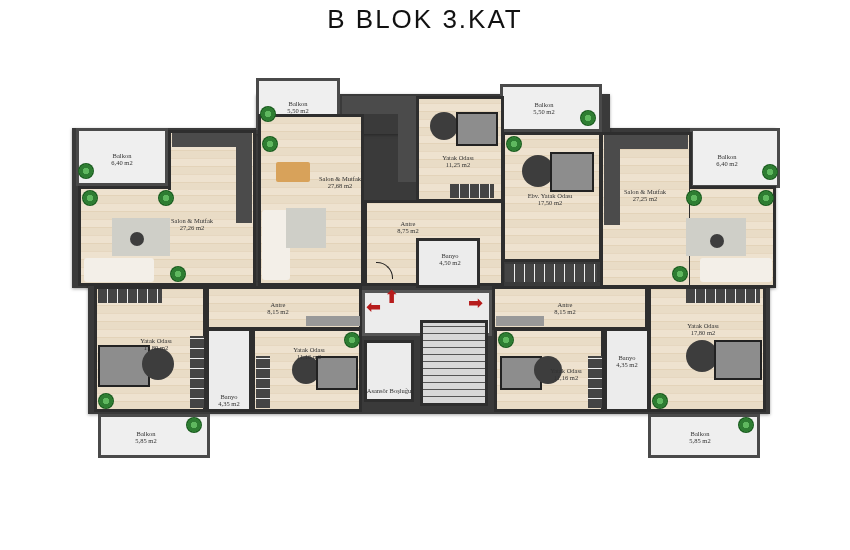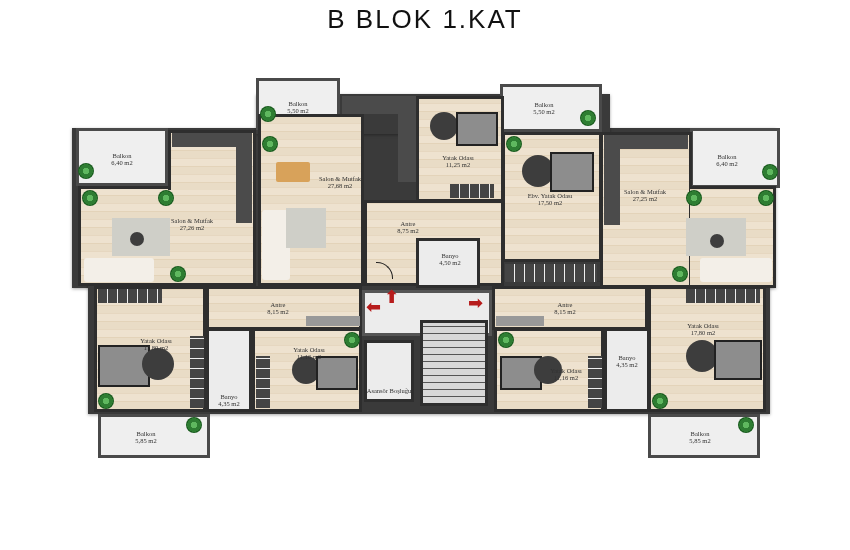--- a/index.html
+++ b/index.html
@@ -18,21 +18,21 @@
   .bed { position:absolute; background:#8d8d8d; border:2px solid #222; }
   .closet { position:absolute; background:repeating-linear-gradient(90deg,#444 0 9px,#eee 9px 10px); }
   .arrow { position:absolute; color:#b71c1c; font-size:18px; font-weight:bold; font-family:"DejaVu Sans", sans-serif; }
   .stairs { position:absolute; background:repeating-linear-gradient(0deg,#d8d8d8 0 6px,#555 6px 7px); }
   .watermark { position:absolute; left:270px; top:255px; font-family:"Liberation Sans", sans-serif; font-size:22px; letter-spacing:6px; color:rgba(255,255,255,.45); }
   .door { position:absolute; width:16px; height:16px; border:1.5px solid #222; border-radius:0 16px 0 0; border-left:none; border-bottom:none; }
 </style>
 </head>
 <body>
 
-<div class="title">B BLOK 1.KAT</div>
+<div class="title">B BLOK 3.KAT</div>
 
 <div class="plan">
 
   <div class="wall" style="left:72px;top:128px;width:704px;height:160px;"></div>
   <div class="wall" style="left:88px;top:282px;width:682px;height:132px;"></div>
   <div class="wall" style="left:256px;top:94px;width:354px;height:40px;"></div>
 
   <div class="room balc" style="left:76px;top:128px;width:92px;height:58px;"></div>
   <div class="label" style="left:122px;top:152px;"><span>Balkon</span><br><span>6,40 m2</span></div>
 

